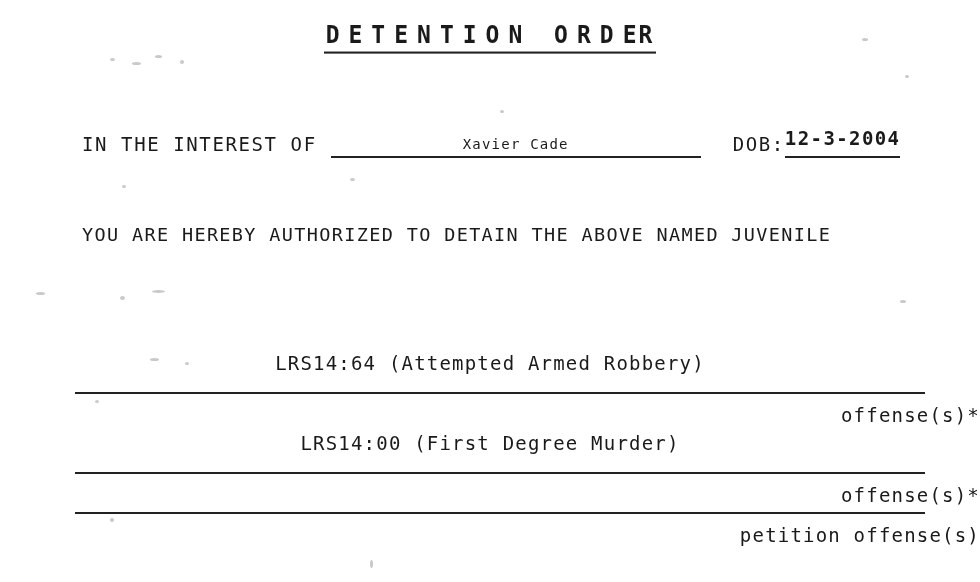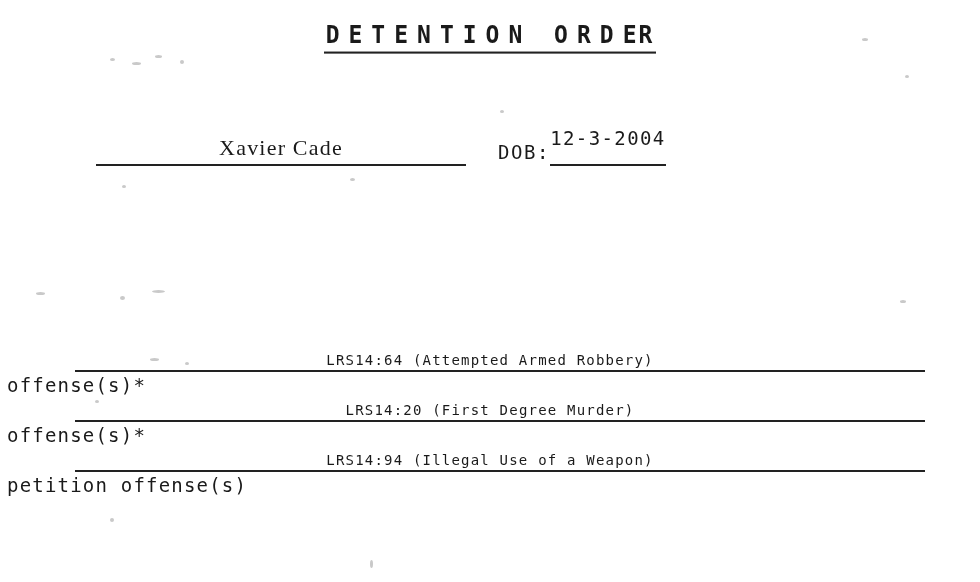--- a/index.html
+++ b/index.html
@@ -69,34 +69,34 @@
     padding-bottom: 3px;
   }
   .name-blank {
     flex: 0 0 370px;
     margin-left: 14px;
     text-align: center;
     border-bottom: 2px solid #222;
     padding-bottom: 3px;
   }
   .name-value {
-    font-size: 22px;
+    font-size: 14px;
     letter-spacing: 1.2px;
-    font-family: Liberation Serif, serif;
   }
   .dob-label {
     margin-left: 32px;
     white-space: nowrap;
     padding-bottom: 3px;
   }
   .dob-value {
     border-bottom: 2px solid #222;
-    padding-bottom: 15px;
+    padding-bottom: 7px;
     white-space: nowrap;
     letter-spacing: 1.4px;
+    font-weight: bold;
   }
 
   
   .body-par {
     position: absolute;
     top: 222px;
     left: 82px;
     width: 860px;
     font-size: 18.5px;
     line-height: 25px;
@@ -110,39 +110,38 @@
     left: 0;
     width: 980px;
   }
   .offense-block {
     position: relative;
     width: 980px;
     margin-bottom: 6px;
   }
   .offense-text {
     text-align: center;
-    font-size: 14px;
+    font-size: 19px;
     letter-spacing: 1.2px;
-    padding-bottom: 2px;
+    padding-bottom: 18px;
   }
   .rule {
     height: 0;
     border-bottom: 2px solid #222;
     margin: 0 auto;
   }
   .rule.wide {
     width: 850px;
     margin-left: 75px;
   }
   .caption {
-    text-align: left;
+    text-align: right;
     font-size: 19px;
     letter-spacing: 1.2px;
-    padding-top: 2px;
-    margin-left: 7px;
+    padding-top: 10px;
   }
 </style>
 </head>
 <body>
 
 <div class="page">
 
   <div class="speck" style="left:110px;top:58px;width:5px;height:3px;"></div>
   <div class="speck" style="left:132px;top:62px;width:9px;height:3px;"></div>
   <div class="speck" style="left:155px;top:55px;width:7px;height:3px;"></div>
@@ -160,45 +159,46 @@
   <div class="speck" style="left:185px;top:362px;width:4px;height:3px;"></div>
   <div class="speck" style="left:95px;top:400px;width:4px;height:3px;"></div>
   <div class="speck" style="left:110px;top:518px;width:4px;height:4px;"></div>
   <div class="speck" style="left:370px;top:560px;width:3px;height:8px;"></div>
 
   <div class="title-row">
     <div class="doc-title"><span>DETENTION ORD</span><span class="tail">ER</span></div>
   </div>
 
   <div class="interest-row">
+    <span class="interest-label">IN THE INTEREST OF</span>
     <span class="name-blank">
       <span class="name-value">Xavier Cade</span>
     </span>
     <span class="dob-label">DOB:</span>
     <span class="dob-value">12-3-2004</span>
   </div>
 
   <div class="body-par">
+    <div>YOU ARE HEREBY AUTHORIZED TO DETAIN THE ABOVE NAMED JUVENILE</div>
   </div>
 
   <div class="offenses">
 
     <div class="offense-block">
       <div class="offense-text">LRS14:64 (Attempted Armed Robbery)</div>
       <div class="rule wide"></div>
       <div class="caption">offense(s)*</div>
     </div>
 
     <div class="offense-block">
-      <div class="offense-text">LRS14:20 (First Degree Murder)</div>
+      <div class="offense-text">LRS14:00 (First Degree Murder)</div>
       <div class="rule wide"></div>
       <div class="caption">offense(s)*</div>
     </div>
 
     <div class="offense-block">
-      <div class="offense-text">LRS14:94 (Illegal Use of a Weapon)</div>
       <div class="rule wide"></div>
       <div class="caption">petition offense(s)</div>
     </div>
 
   </div>
 
 </div>
 
 </body></html>

